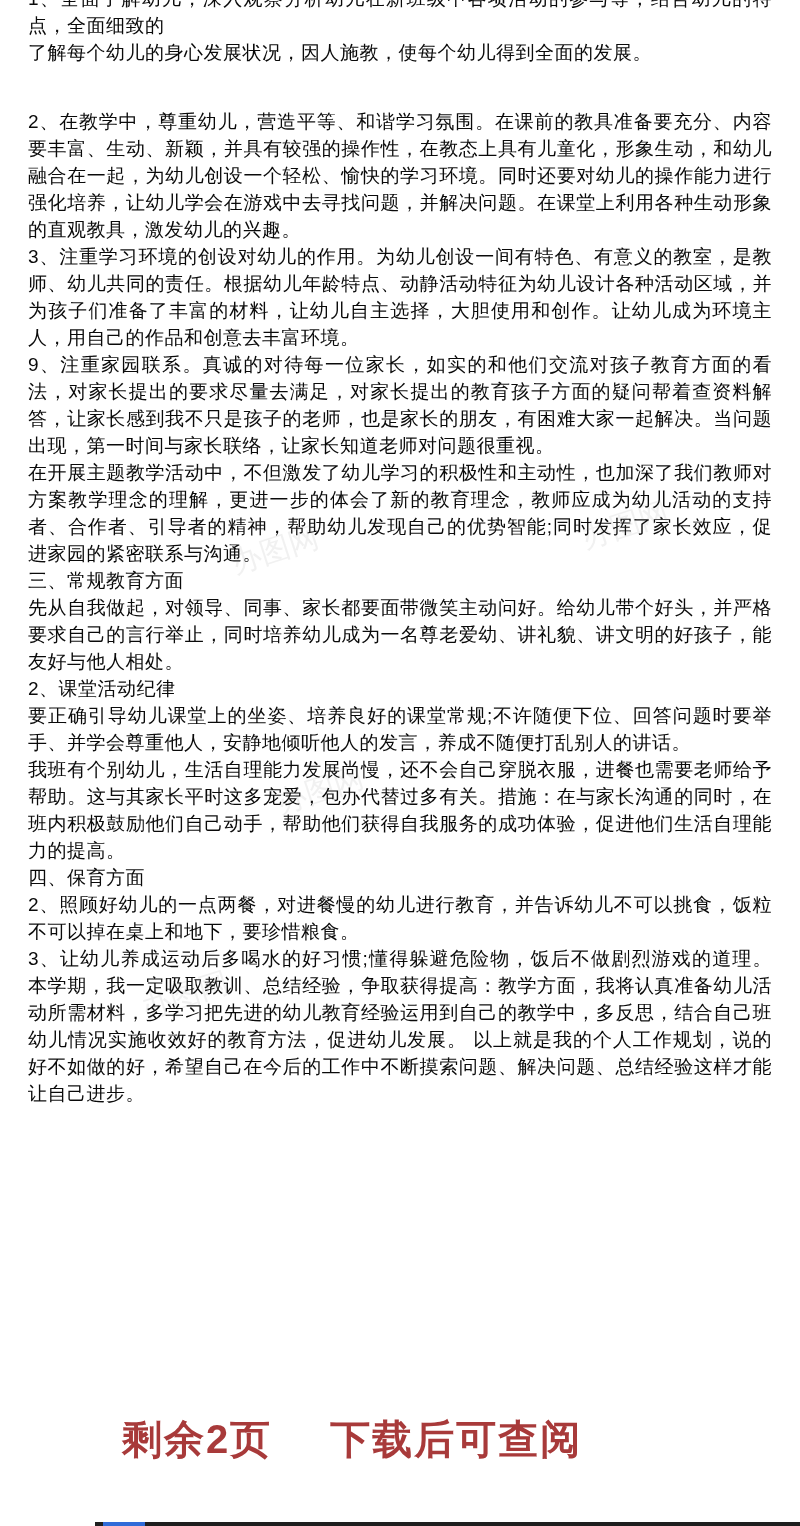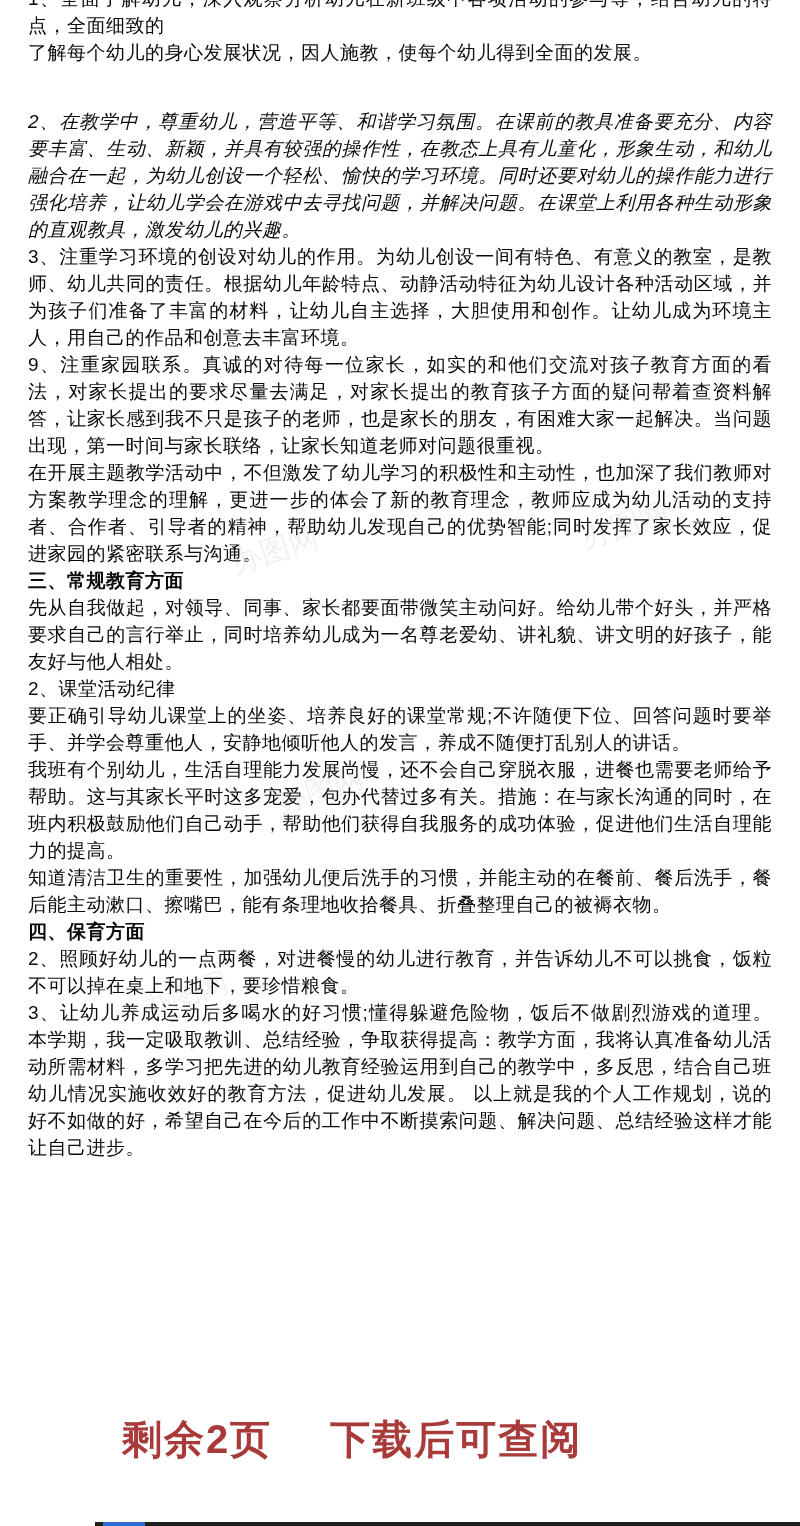--- a/index.html
+++ b/index.html
@@ -24,22 +24,22 @@
     top: 0;
     width: 744px;
     color: #0a0a0a;
     font-size: 19px;
     line-height: 27px;
     text-align: justify;
     letter-spacing: 0.5px;
   }
   .content p { margin: 0; }
   p.clip-top { margin-top: -15px; }      
-  p.gap-top  { margin-top: 42px; font-style: italic; }       
-  p.bold     { font-weight: bold; }
+  p.gap-top  { margin-top: 42px; }       
+  p.bold     { font-weight: normal; }
   .watermark {
     position: absolute;
     color: rgba(120,120,120,0.10);
     font-size: 30px;
     transform: rotate(-18deg);
     white-space: nowrap;
     pointer-events: none;
     user-select: none;
   }
   .wm1 { left: 230px; top: 530px; }
@@ -85,21 +85,20 @@
     <p>了解每个幼儿的身心发展状况，因人施教，使每个幼儿得到全面的发展。</p>
     <p class="gap-top">2、在教学中，尊重幼儿，营造平等、和谐学习氛围。在课前的教具准备要充分、内容要丰富、生动、新颖，并具有较强的操作性，在教态上具有儿童化，形象生动，和幼儿融合在一起，为幼儿创设一个轻松、愉快的学习环境。同时还要对幼儿的操作能力进行强化培养，让幼儿学会在游戏中去寻找问题，并解决问题。在课堂上利用各种生动形象的直观教具，激发幼儿的兴趣。</p>
     <p>3、注重学习环境的创设对幼儿的作用。为幼儿创设一间有特色、有意义的教室，是教师、幼儿共同的责任。根据幼儿年龄特点、动静活动特征为幼儿设计各种活动区域，并为孩子们准备了丰富的材料，让幼儿自主选择，大胆使用和创作。让幼儿成为环境主人，用自己的作品和创意去丰富环境。</p>
     <p>9、注重家园联系。真诚的对待每一位家长，如实的和他们交流对孩子教育方面的看法，对家长提出的要求尽量去满足，对家长提出的教育孩子方面的疑问帮着查资料解答，让家长感到我不只是孩子的老师，也是家长的朋友，有困难大家一起解决。当问题出现，第一时间与家长联络，让家长知道老师对问题很重视。</p>
     <p>在开展主题教学活动中，不但激发了幼儿学习的积极性和主动性，也加深了我们教师对方案教学理念的理解，更进一步的体会了新的教育理念，教师应成为幼儿活动的支持者、合作者、引导者的精神，帮助幼儿发现自己的优势智能;同时发挥了家长效应，促进家园的紧密联系与沟通。</p>
     <p class="bold">三、常规教育方面</p>
     <p>先从自我做起，对领导、同事、家长都要面带微笑主动问好。给幼儿带个好头，并严格要求自己的言行举止，同时培养幼儿成为一名尊老爱幼、讲礼貌、讲文明的好孩子，能友好与他人相处。</p>
     <p>2、课堂活动纪律</p>
     <p>要正确引导幼儿课堂上的坐姿、培养良好的课堂常规;不许随便下位、回答问题时要举手、并学会尊重他人，安静地倾听他人的发言，养成不随便打乱别人的讲话。</p>
     <p>我班有个别幼儿，生活自理能力发展尚慢，还不会自己穿脱衣服，进餐也需要老师给予帮助。这与其家长平时这多宠爱，包办代替过多有关。措施：在与家长沟通的同时，在班内积极鼓励他们自己动手，帮助他们获得自我服务的成功体验，促进他们生活自理能力的提高。</p>
-    <p>知道清洁卫生的重要性，加强幼儿便后洗手的习惯，并能主动的在餐前、餐后洗手，餐后能主动漱口、擦嘴巴，能有条理地收拾餐具、折叠整理自己的被褥衣物。</p>
     <p class="bold">四、保育方面</p>
     <p>2、照顾好幼儿的一点两餐，对进餐慢的幼儿进行教育，并告诉幼儿不可以挑食，饭粒不可以掉在桌上和地下，要珍惜粮食。</p>
     <p>3、让幼儿养成运动后多喝水的好习惯;懂得躲避危险物，饭后不做剧烈游戏的道理。 本学期，我一定吸取教训、总结经验，争取获得提高：教学方面，我将认真准备幼儿活动所需材料，多学习把先进的幼儿教育经验运用到自己的教学中，多反思，结合自己班幼儿情况实施收效好的教育方法，促进幼儿发展。 以上就是我的个人工作规划，说的好不如做的好，希望自己在今后的工作中不断摸索问题、解决问题、总结经验这样才能让自己进步。</p>
   </div>
 
   <div class="watermark wm1">办图网</div>
   <div class="watermark wm2">办图网</div>
   <div class="watermark wm3">办图网</div>
   <div class="watermark wm4">办图网</div>
 

